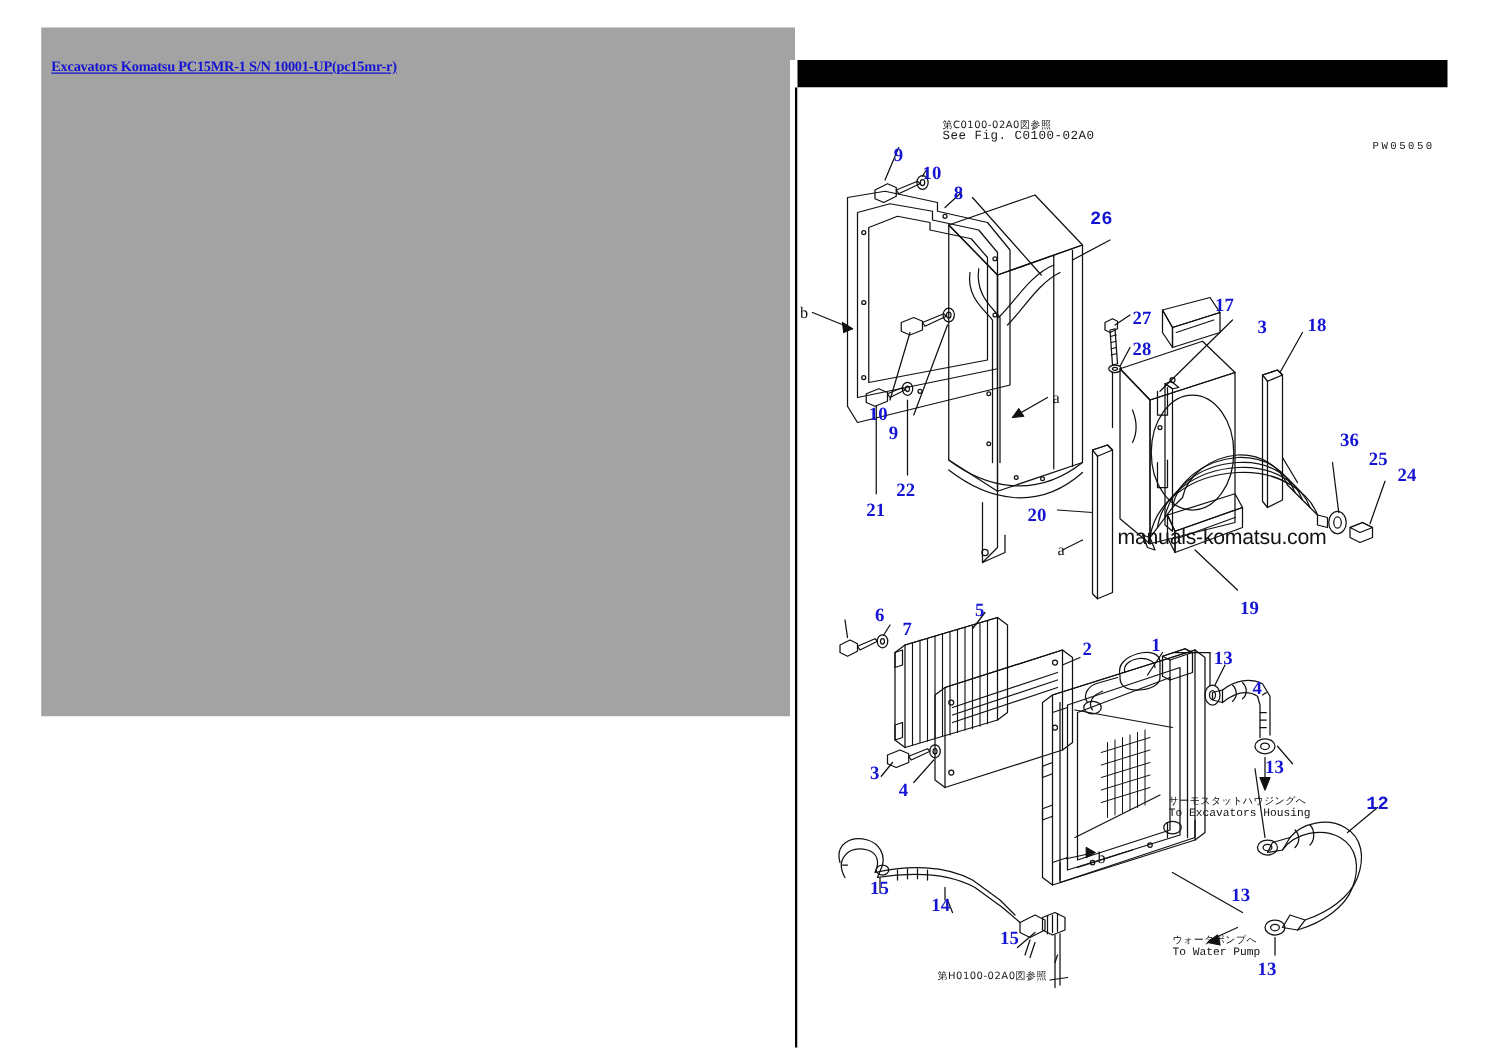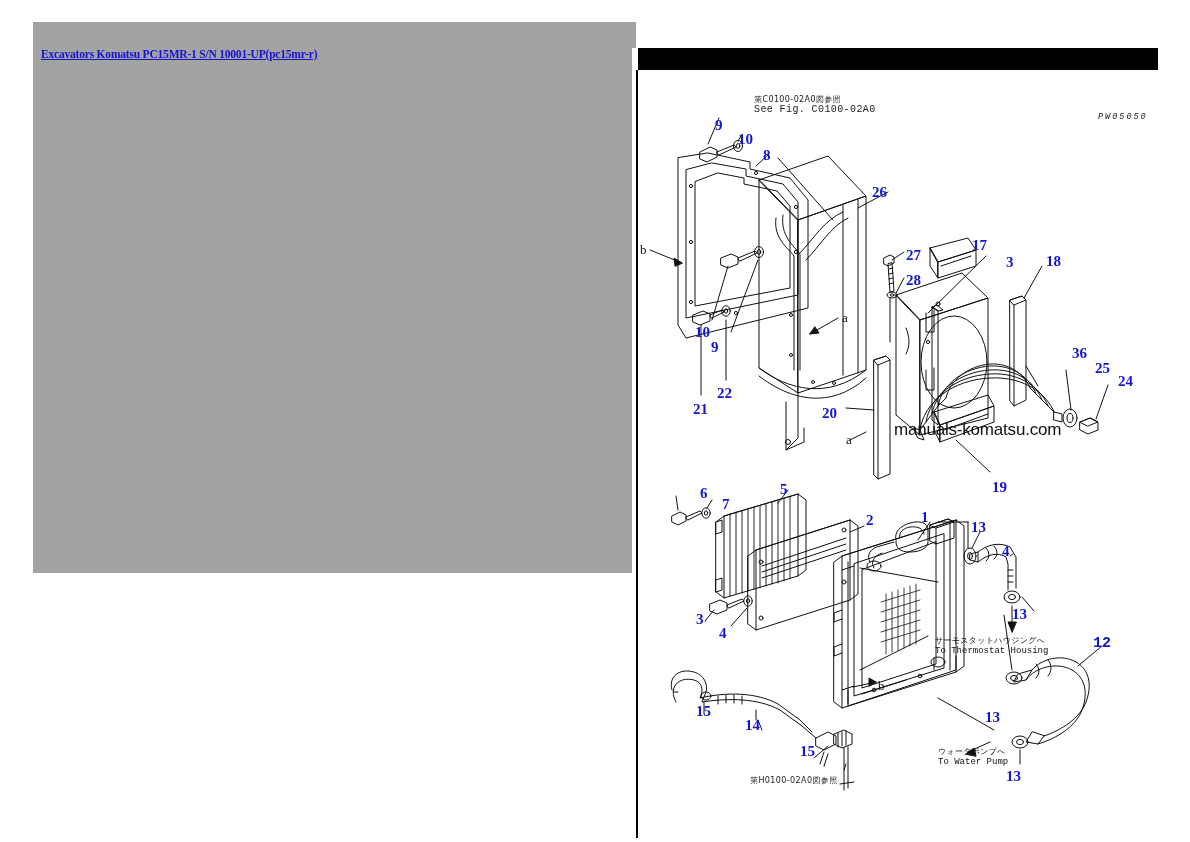--- a/index.html
+++ b/index.html
@@ -82,21 +82,21 @@
   .hdr-text {
     position: absolute;
     font-family: "Liberation Mono", monospace;
     font-size: 10px;
     color: #1a1a1a;
     white-space: nowrap;
     letter-spacing: 0.4px;
   }
   #hdr-jp  { left: 116px; top: 24px; font-size: 8px; font-family: "DejaVu Sans", sans-serif; }
   #hdr-en  { left: 116px; top: 34px; }
-  #hdr-code{ left: 460px; top: 42px; letter-spacing: 2px; font-size: 8.5px; font-style: italic; }
+  #hdr-code{ left: 460px; top: 42px; letter-spacing: 2px; font-size: 8.5px; }
   #foot-jp { left: 112px; top: 705px; font-size: 8px; font-family: "DejaVu Sans", sans-serif; }
 
   .note {
     position: absolute;
     font-family: "Liberation Mono", monospace;
     font-size: 9px;
     color: #111;
     white-space: nowrap;
     line-height: 11px;
   }
@@ -465,36 +465,36 @@
 
       <div class="hdr-text" id="hdr-jp">第C0100-02A0図参照</div>
       <div class="hdr-text" id="hdr-en">See Fig. C0100-02A0</div>
       <div class="hdr-text" id="hdr-code">PW05050</div>
       <div class="hdr-text" id="foot-jp">第H0100-02A0図参照</div>
 
       <div id="watermark">manuals-komatsu.com</div>
 
       <div class="note" id="note-thermostat">
         <span class="jp">サーモスタットハウジングへ</span>
-        <span>To Thermostat Housing</span>
+        <span>To Excavators Housing</span>
       </div>
       <div class="note" id="note-waterpump">
         <span class="jp">ウォータポンプへ</span>
         <span>To Water Pump</span>
       </div>
 
       <div class="letter-mark" style="left:2px;  top:172px;">b</div>
       <div class="letter-mark" style="left:204px;top:240px;">a</div>
       <div class="letter-mark" style="left:208px;top:362px;">a</div>
       <div class="letter-mark" style="left:240px;top:608px;">b</div>
 
       <div class="callout" style="left:77px;  top:48px;">9</div>
       <div class="callout" style="left:100px; top:62px;">10</div>
       <div class="callout" style="left:125px; top:78px;">8</div>
-      <div class="callout" style="left:234px; top:115px;">26</div>
+      <div class="callout" style="left:234px; top:98px;font-family:Liberation Mono, monospace;">26</div>
       <div class="callout" style="left:268px; top:178px;text-align:center;">27</div>
       <div class="callout" style="left:334px; top:168px;">17</div>
       <div class="callout" style="left:368px; top:185px;">3</div>
       <div class="callout" style="left:268px; top:203px;">28</div>
       <div class="callout" style="left:408px; top:184px;">18</div>
       <div class="callout" style="left:57px;  top:255px;">10</div>
       <div class="callout" style="left:434px; top:276px;">36</div>
       <div class="callout" style="left:457px; top:291px;text-align:center;">25</div>
       <div class="callout" style="left:73px;  top:270px;">9</div>
       <div class="callout" style="left:480px; top:304px;">24</div>

